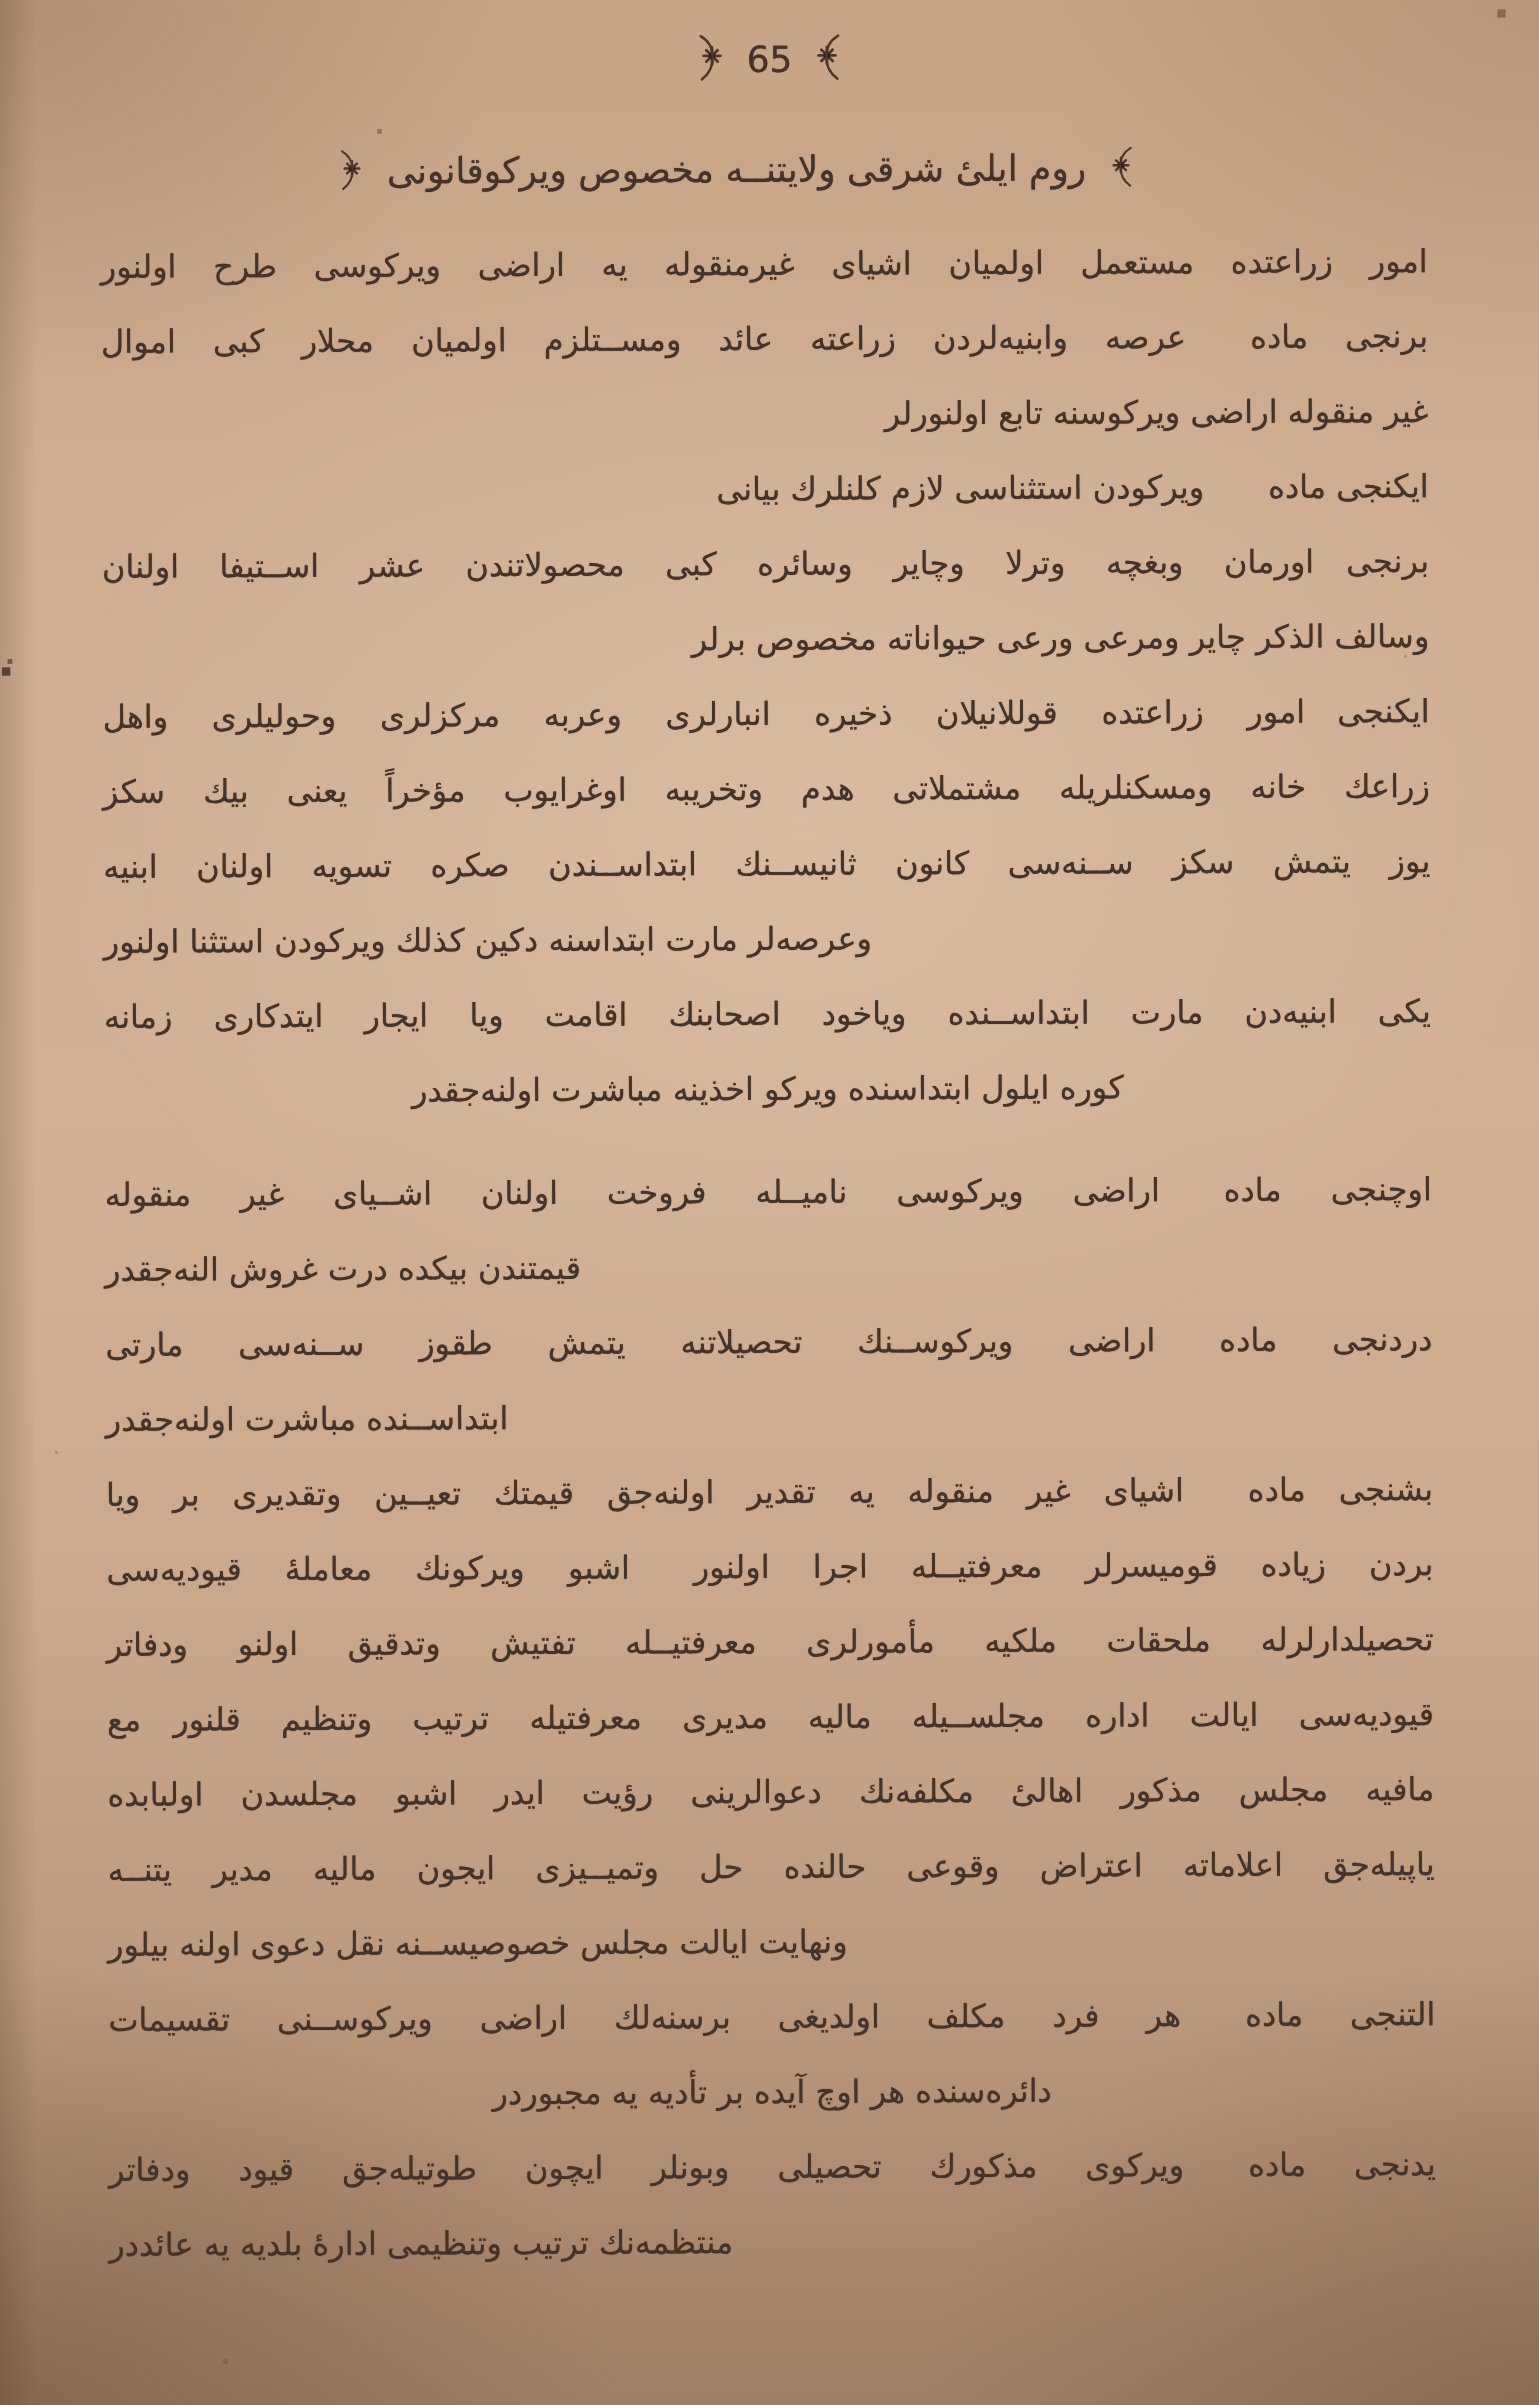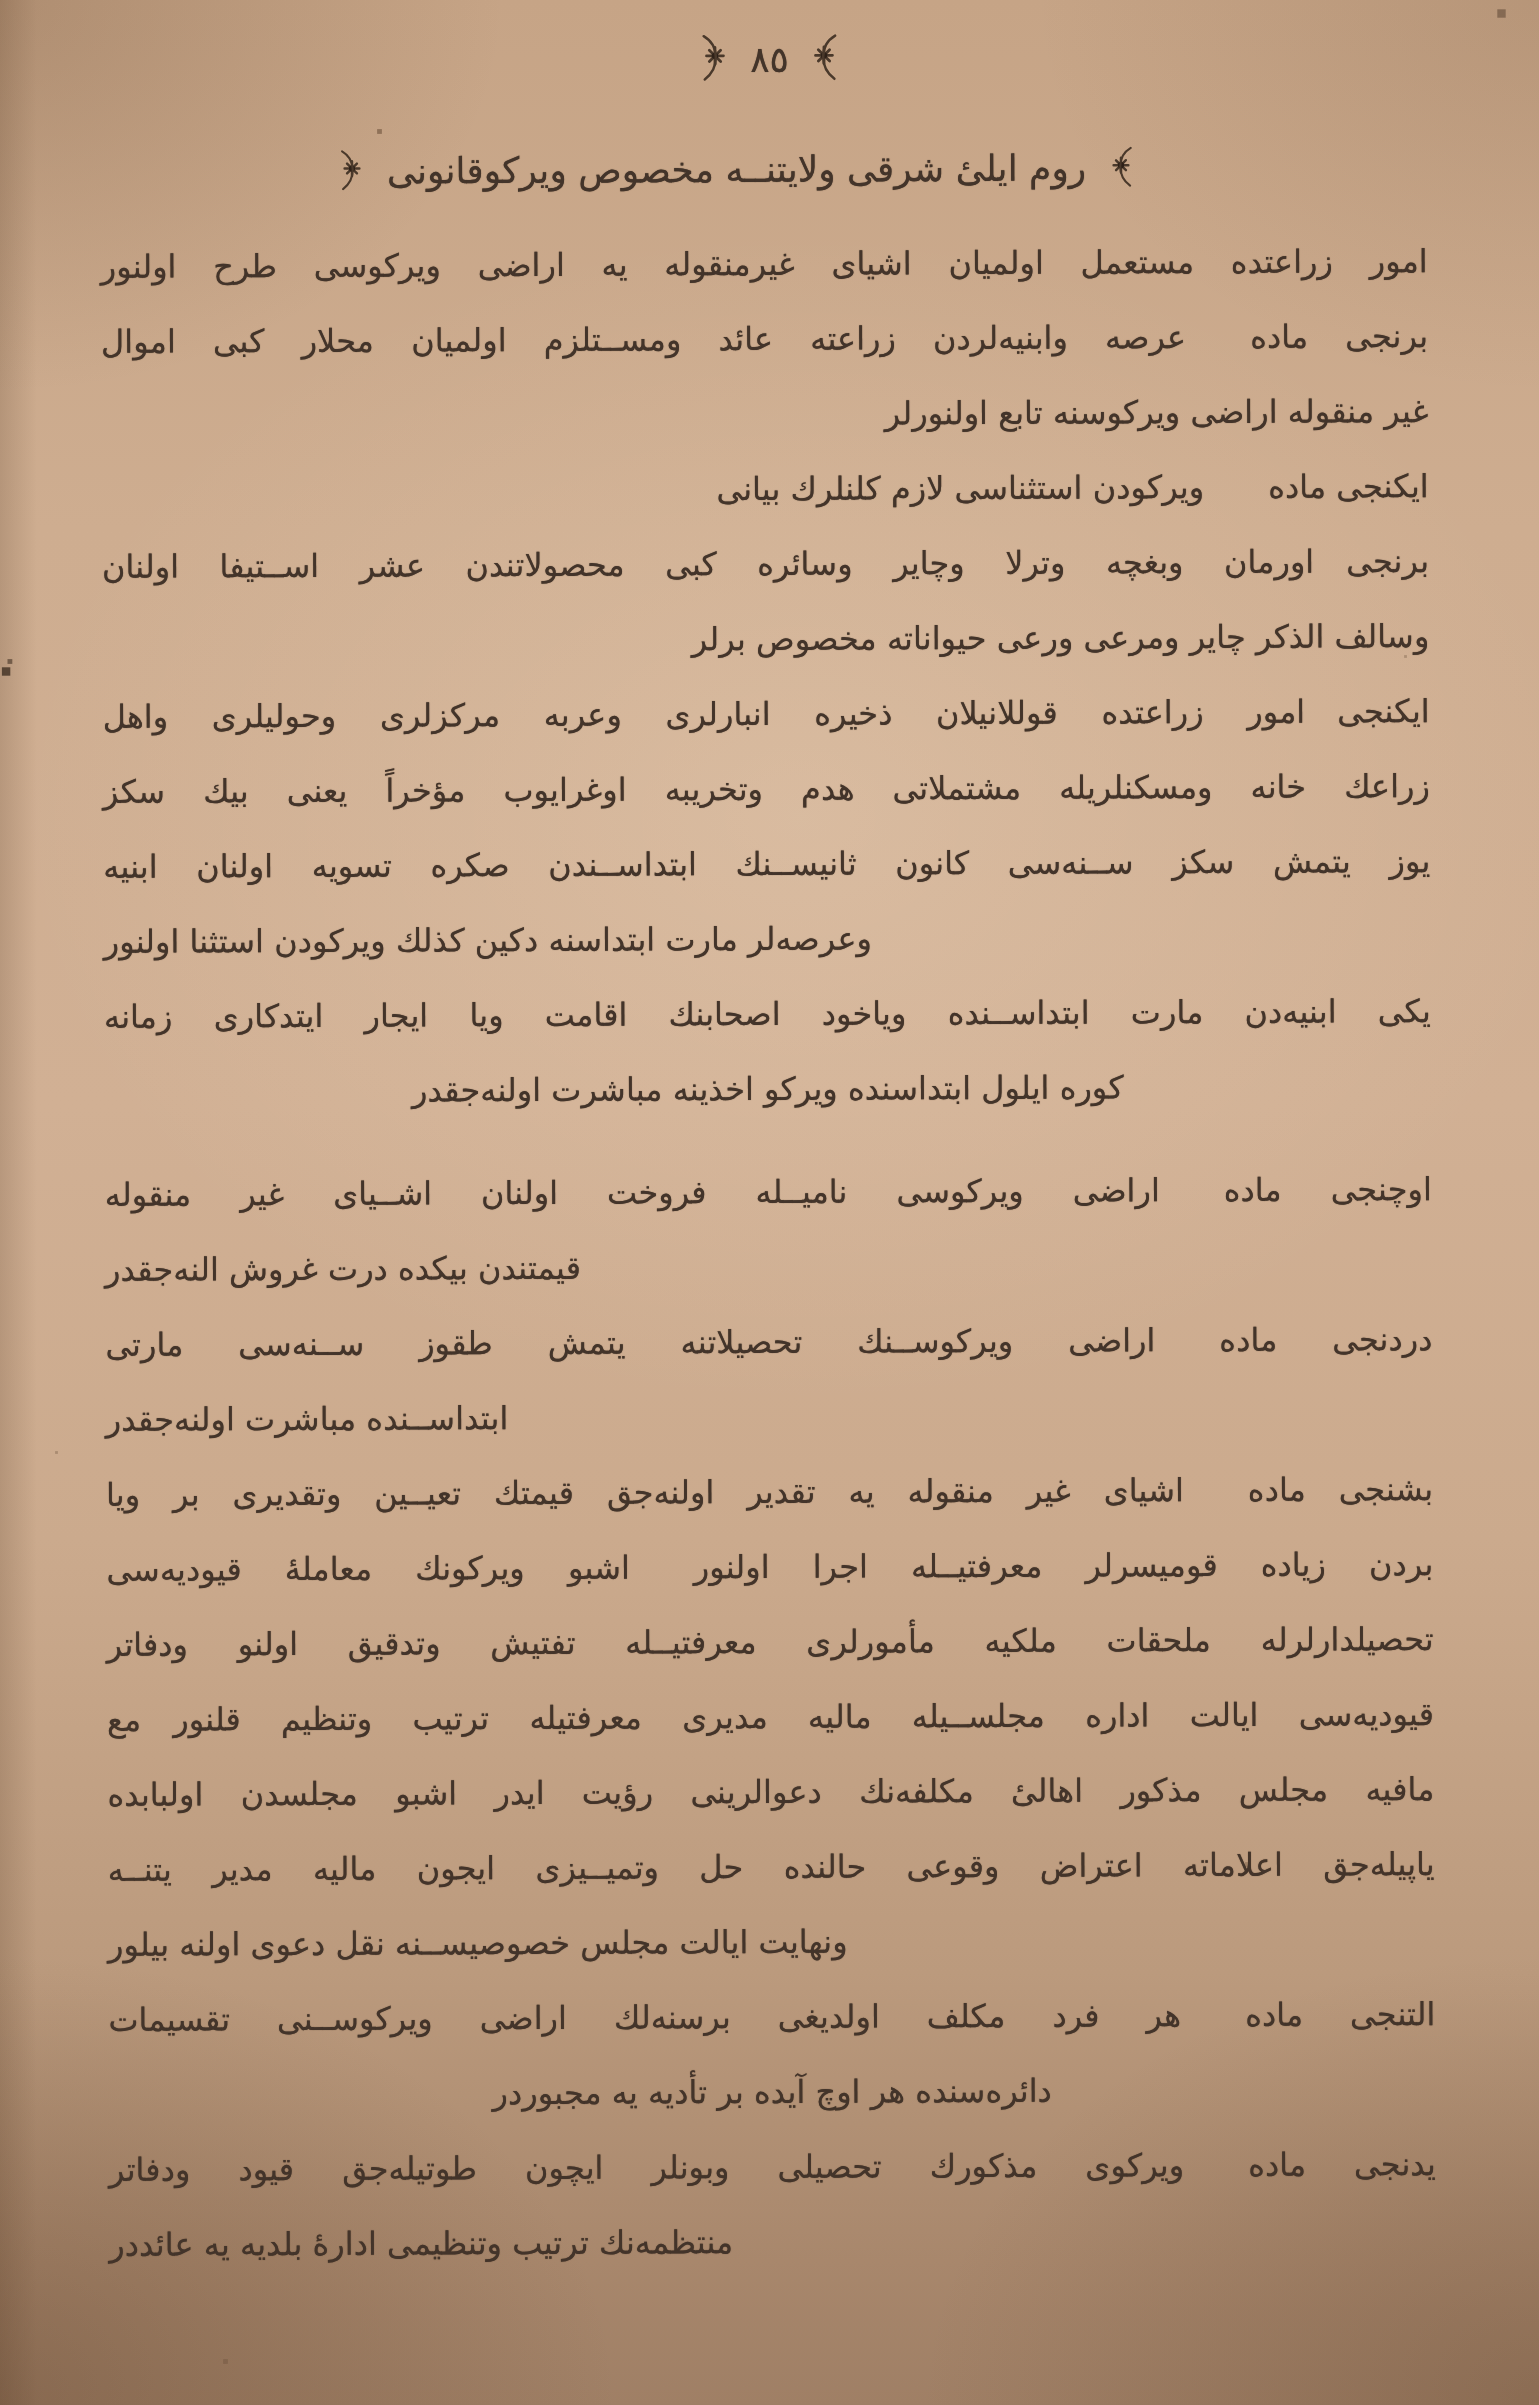--- a/index.html
+++ b/index.html
@@ -77,21 +77,21 @@
       <g stroke="#4a392b" stroke-width="3" stroke-linecap="round">
         <line x1="17" y1="14" x2="17" y2="32"></line>
           <line x1="8" y1="23" x2="26" y2="23"></line>
         <line x1="11" y1="17" x2="23" y2="29"></line>
           <line x1="23" y1="17" x2="11" y2="29"></line>
       </g>
       <circle cx="17" cy="23" r="3.4" fill="#2e2118"></circle>
       <path d="M29 2 C 12 12, 12 36, 28 48" stroke="#4a392b" stroke-width="2.6" fill="none" stroke-linecap="round"></path>
     </svg>
   </span>
-  <span class="pagenum">٨٥</span>
+  <span class="pagenum">65</span>
   <span class="fleuron">
     <svg width="32" height="47" viewBox="0 0 34 50" style="transform:scaleX(-1)" aria-hidden="true">
       <g stroke="#4a392b" stroke-width="3" stroke-linecap="round">
         <line x1="17" y1="14" x2="17" y2="32"></line>
           <line x1="8" y1="23" x2="26" y2="23"></line>
         <line x1="11" y1="17" x2="23" y2="29"></line>
           <line x1="23" y1="17" x2="11" y2="29"></line>
       </g>
       <circle cx="17" cy="23" r="3.4" fill="#2e2118"></circle>
       <path d="M29 2 C 12 12, 12 36, 28 48" stroke="#4a392b" stroke-width="2.6" fill="none" stroke-linecap="round"></path>

